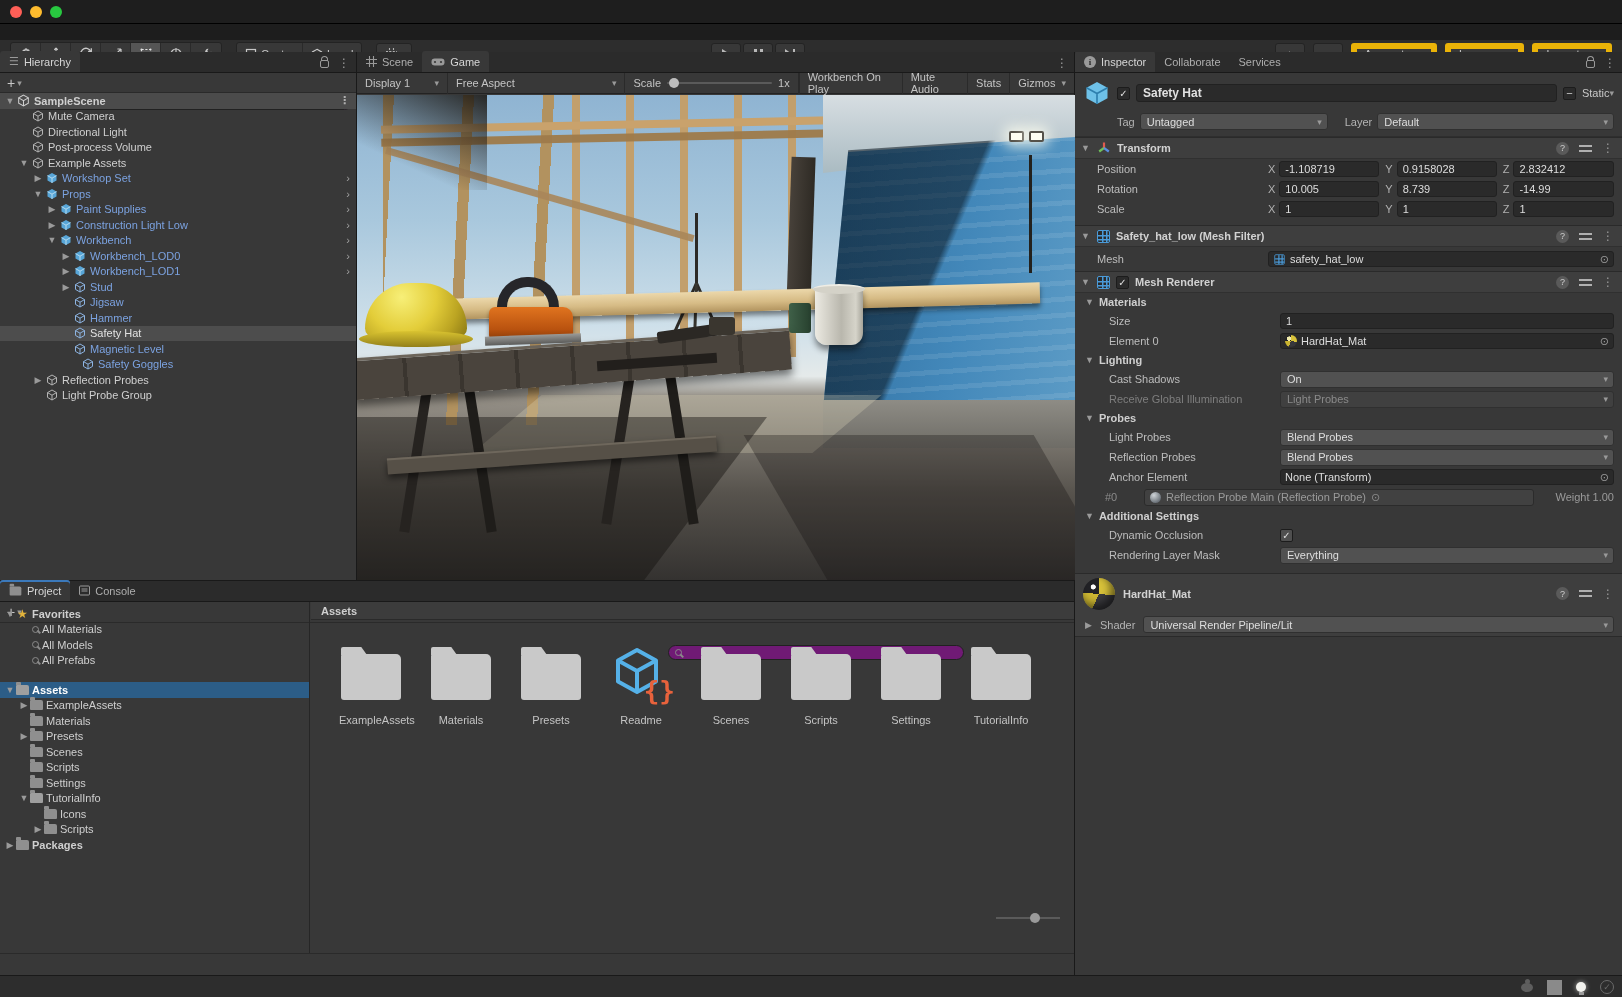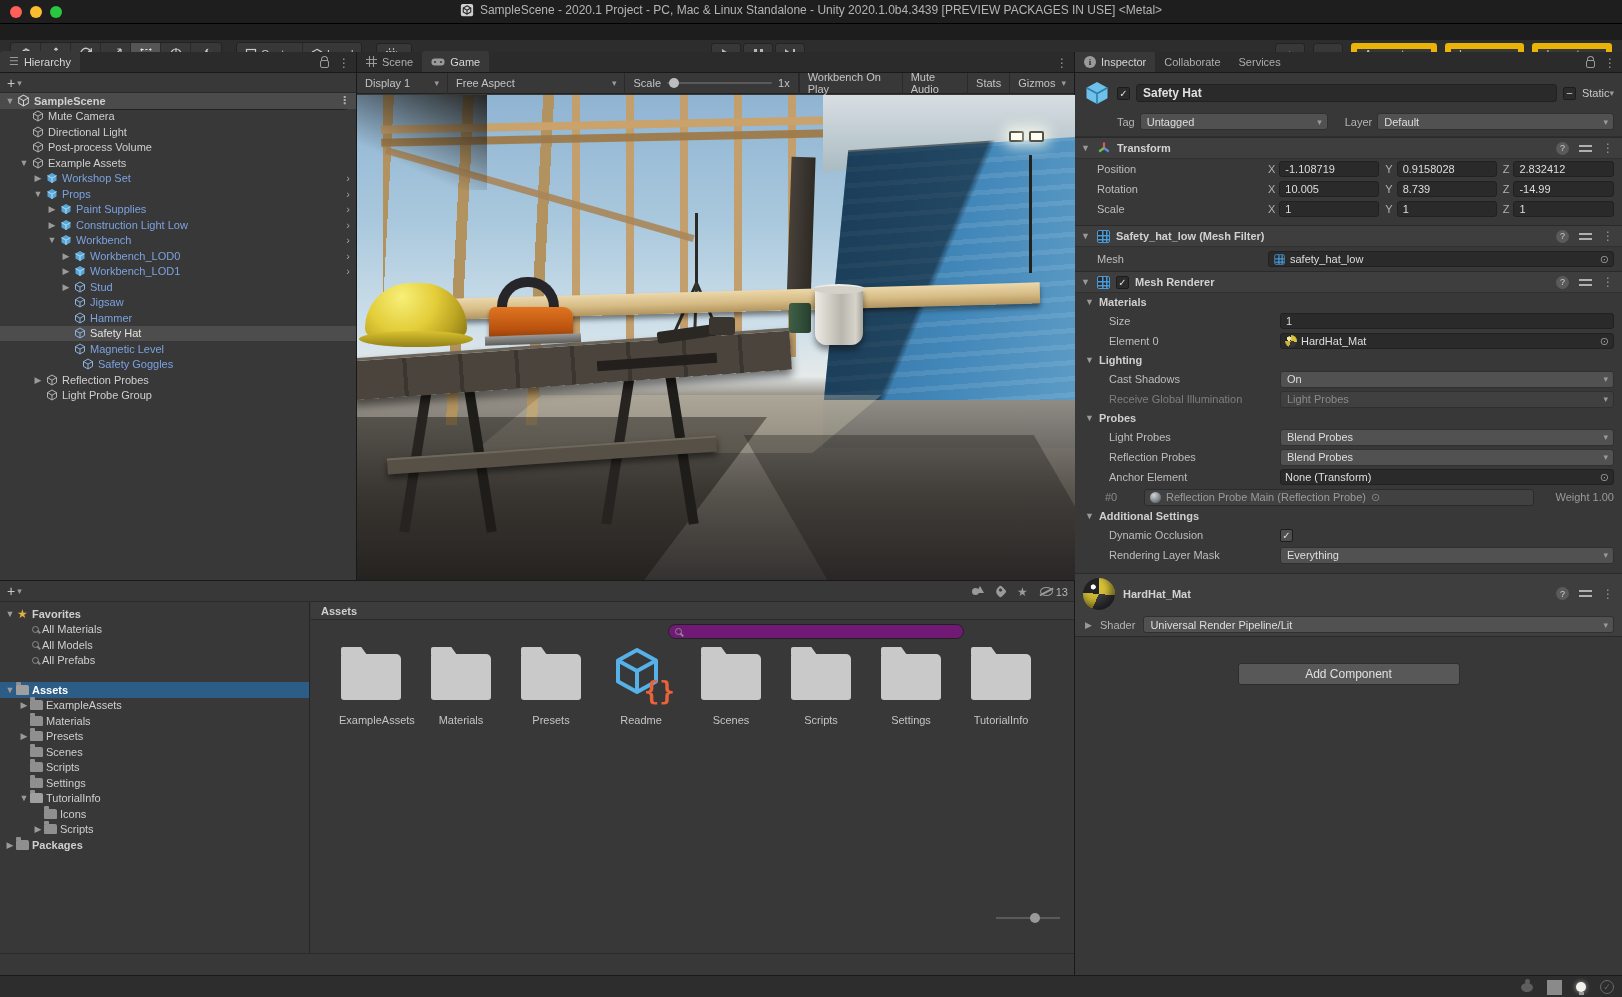--- a/index.html
+++ b/index.html
@@ -271,29 +271,20 @@
 </style>
 </head>
 <body>
 
 <div id="titlebar">
   <div class="traffic">
     <span class="tl" style="background:#ff5f57"></span>
     <span class="tl" style="background:#febc2e"></span>
     <span class="tl" style="background:#28c840"></span>
   </div>
-  <div id="title-center">
-    <span class="uicon">
-      <svg width="14" height="14" viewBox="0 0 16 16">
-          <rect x="1" y="1" width="14" height="14" rx="2" fill="#cfcfcf"></rect>
-          <path d="M8 3.2 12.3 5.7v4.6L8 12.8 3.7 10.3V5.7Z" fill="none" stroke="#1d1d1d" stroke-width="1.2"></path>
-          <path d="M3.7 5.7 8 8.2l4.3-2.5M8 8.2v4.6" stroke="#1d1d1d" stroke-width="1.2" fill="none"></path>
-        </svg>
-    </span><span>SampleScene - 2020.1 Project - PC, Mac &amp; Linux Standalone - Unity 2020.1.0b4.3439 [PREVIEW PACKAGES IN USE] &lt;Metal&gt;</span>
-  </div>
 </div>
 
 <div id="toolbar">
   <div class="toolgrp">
     <div class="toolbtn">
         <svg width="14" height="14" viewBox="0 0 14 14" fill="none" stroke="#c8c8c8" stroke-width="1.3">
           <path d="M4 8V4.2a1 1 0 0 1 2 0V7M6 7V3a1 1 0 0 1 2 0v4M8 7V4a1 1 0 0 1 2 0v4.5c0 2.7-1 4.5-3 4.5S3.6 11 4 8l-1-1.5a.9.9 0 0 1 1-1.4"></path>
         </svg>
       </div>
     <div class="toolbtn">
@@ -997,28 +988,36 @@
   </div>
   <div class="shader-row">
     <span class="tri" style="color:#9a9a9a;font-size:9px">▶</span>
     <span class="lab-sm">Shader</span>
     <div class="drop flexfill">
         <span>Universal Render Pipeline/Lit</span>
         <span class="dar">▾</span>
       </div>
   </div>
 
-  <div class="addcomp-wrap">
-    <div class="addcomp">
-        <span>Add Component</span>
-      </div>
-  </div>
 </div>
 
 <div id="project">
+  <div class="tabbar">
+    <div class="tab active blue-top">
+      <span class="sfolder" style="transform:scale(.9)"></span>
+      <span>Project</span>
+    </div>
+    <div class="tab">
+      <svg width="11" height="11" viewBox="0 0 11 11">
+          <rect x="0.5" y="1" width="10" height="9" rx="1" fill="none" stroke="#9a9a9a"></rect>
+          <path d="M2.5 4h6M2.5 6h6" stroke="#9a9a9a"></path>
+        </svg>
+      <span>Console</span>
+    </div>
+  </div>
   <div id="proj-toolbar">
     <div class="plusbtn">+<span class="dar">▾</span></div>
     <div class="searchpill" id="proj-search">
       <span class="mag"></span>
       <input style="">
     </div>
     <div id="proj-icons">
       <span class="typeico"></span>
       <span class="tagico"></span>
       <span class="starico">★</span>

